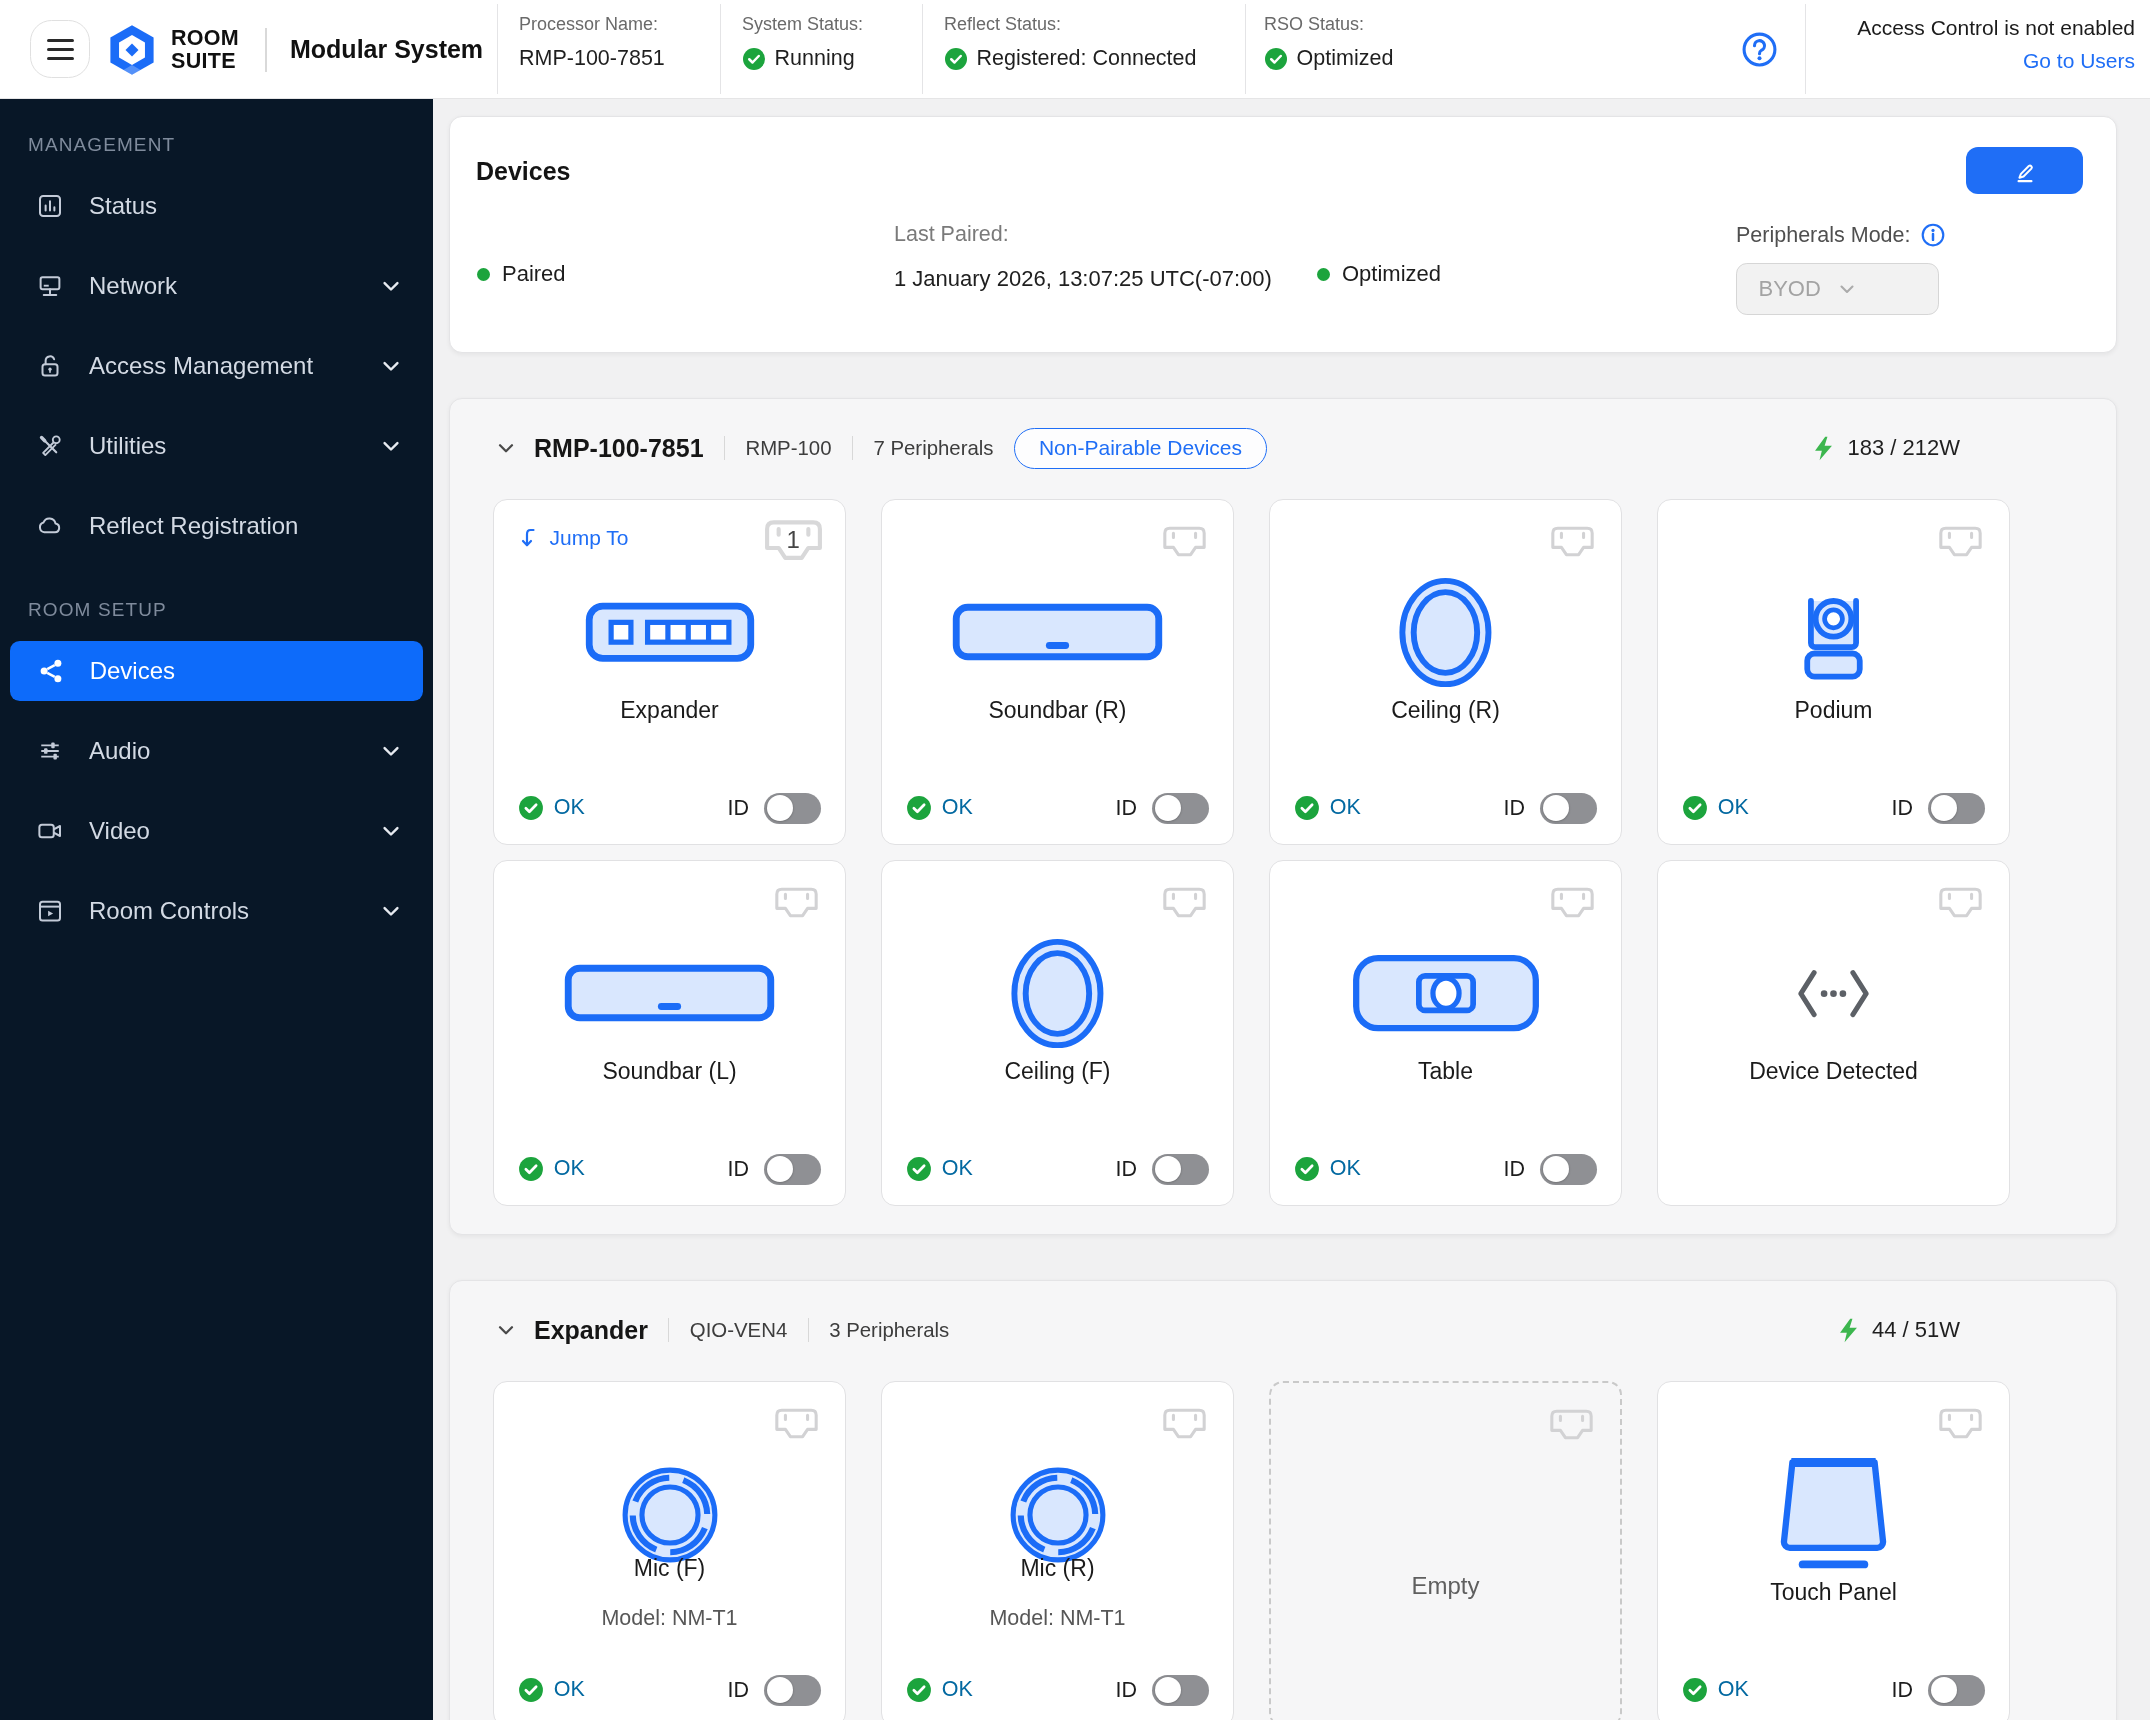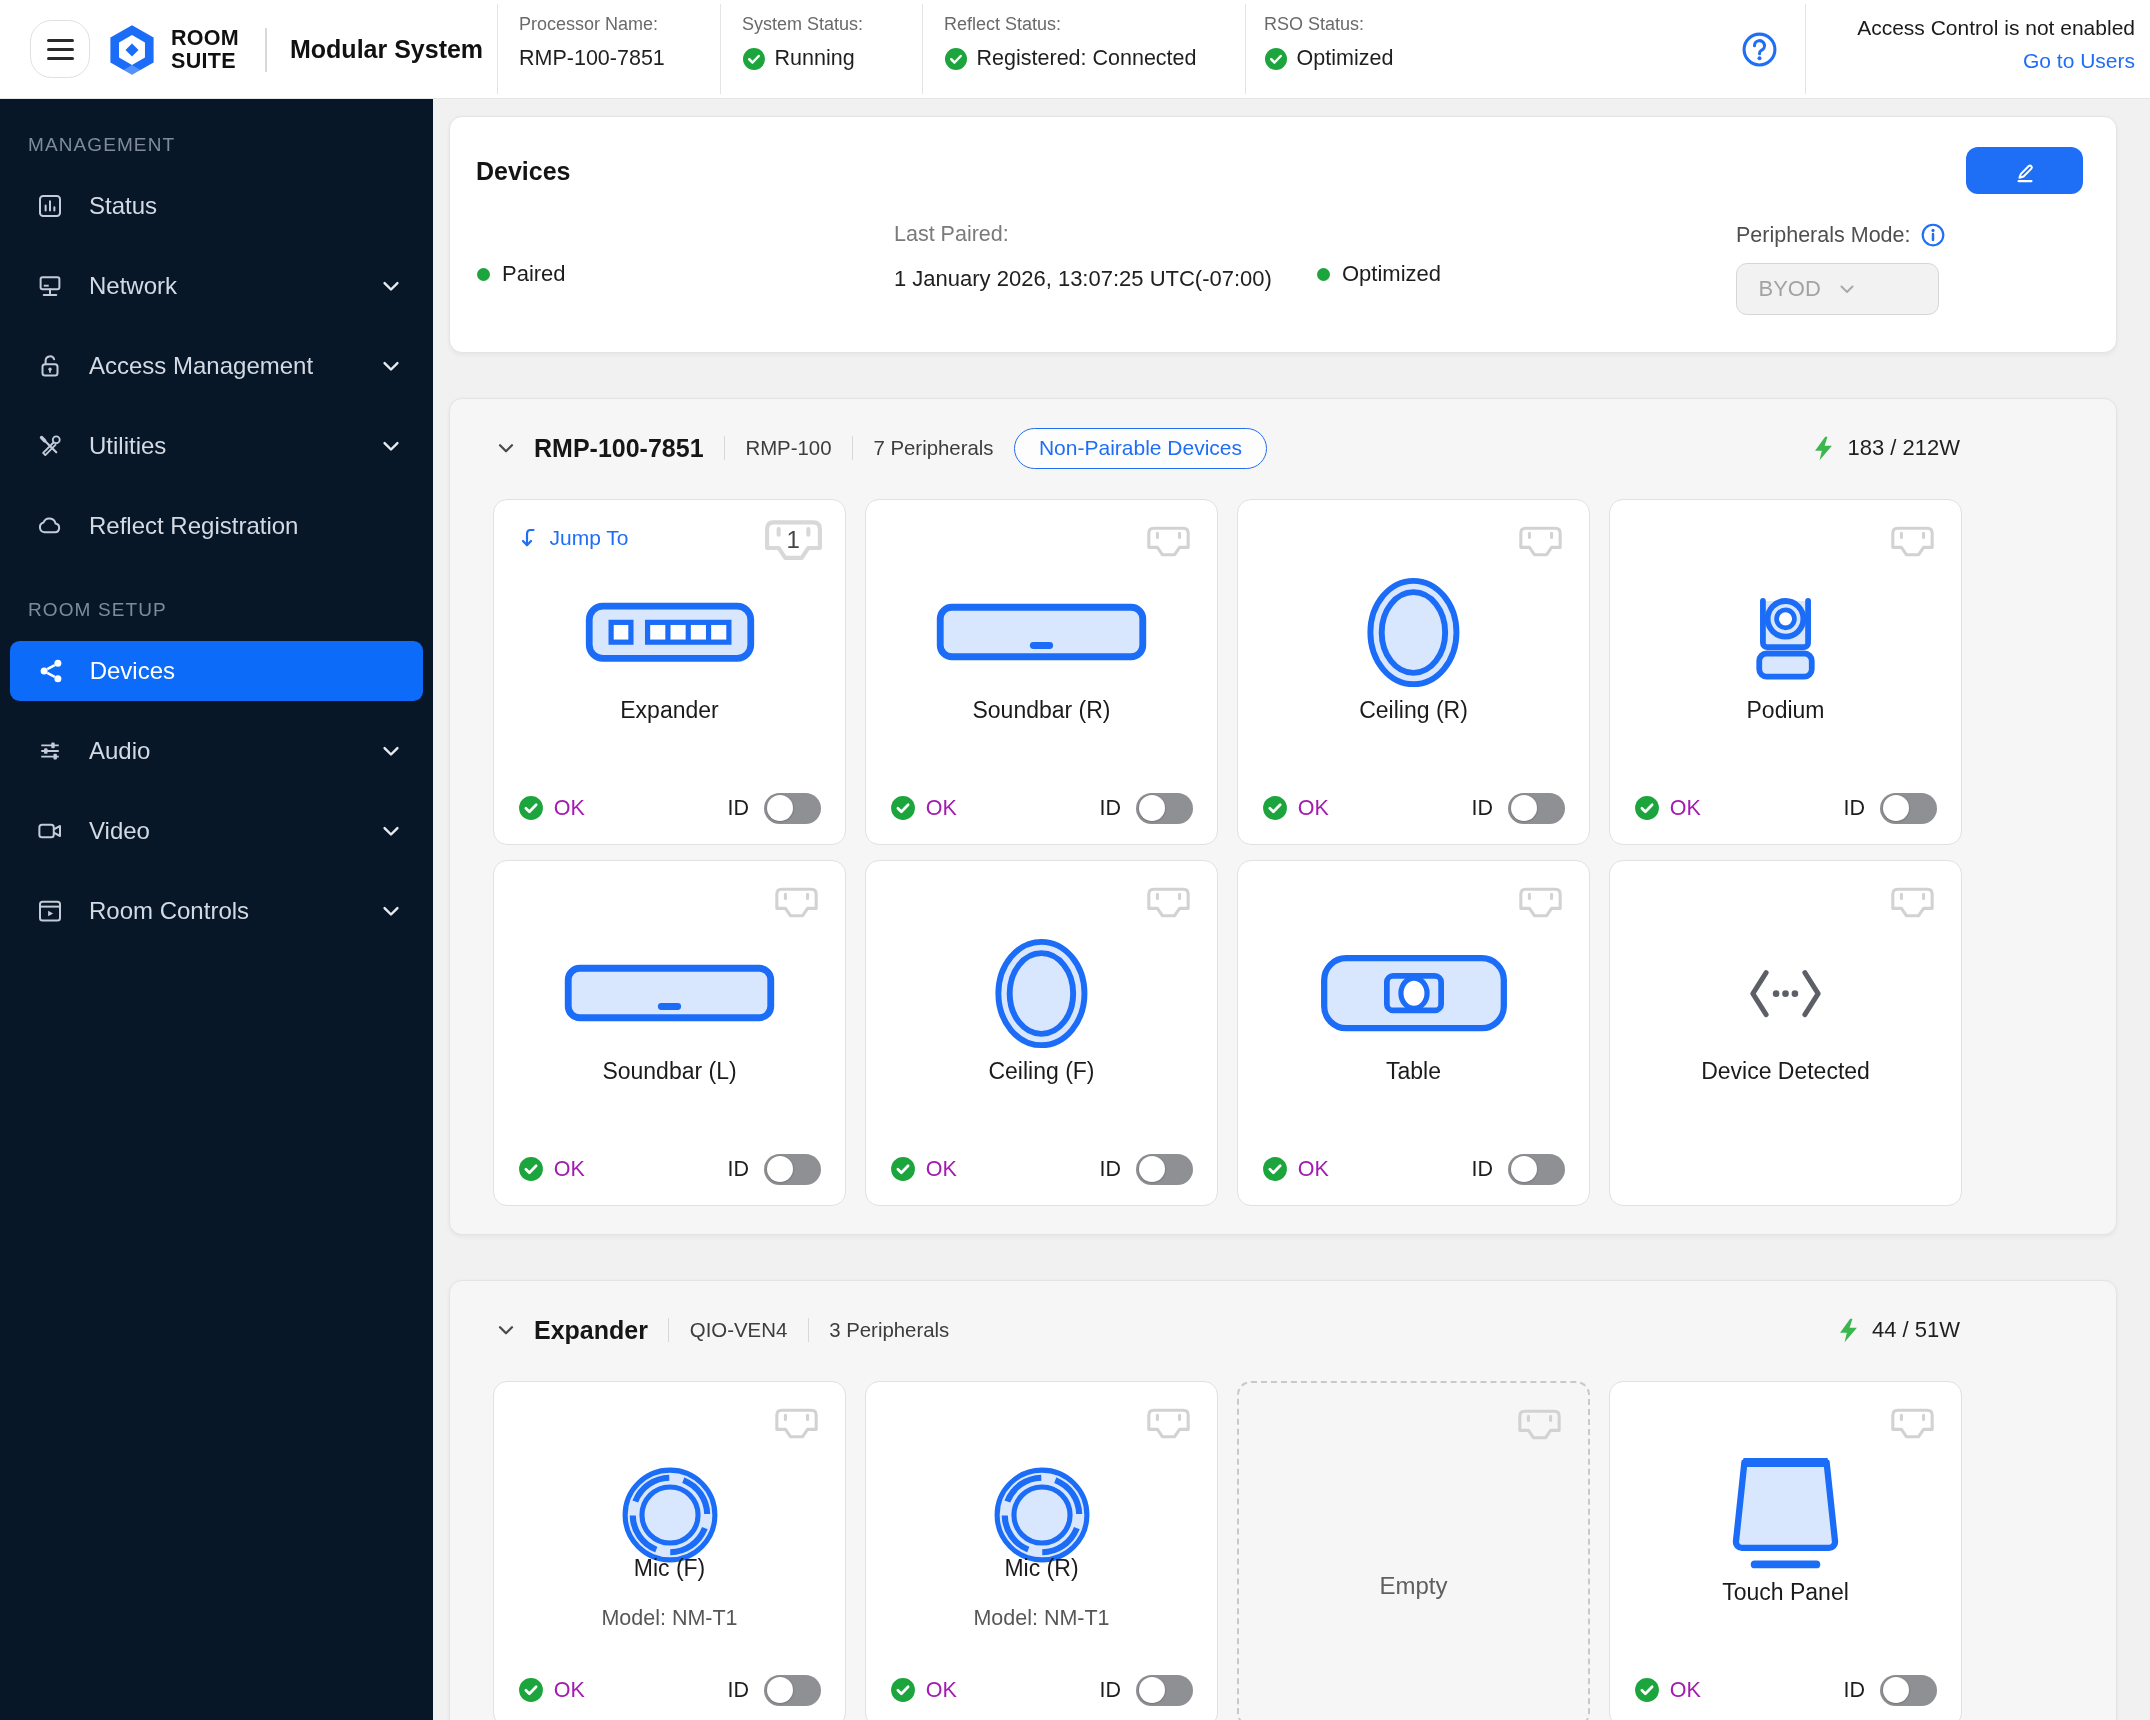--- a/index.html
+++ b/index.html
@@ -73,21 +73,21 @@
   .gchev svg{width:26px;height:26px;}
   .gtitle{margin-left:15px;font-size:25px;font-weight:700;color:#161616;white-space:nowrap;}
   .gdiv{width:1.1px;height:24px;background:#d8d8d8;margin:0 20.4px;flex:none;}
   .gsub{font-size:20.4px;color:#3d3d3d;white-space:nowrap;}
   .pill{margin-left:20.4px;height:41px;padding:0 24px;border:1.6px solid #1f6ef6;border-radius:537px;
     background:#fdfdfe;color:#1f6ef6;font-size:21px;display:flex;align-items:center;cursor:pointer;
     white-space:nowrap;}
   .gpower{margin-left:auto;display:flex;align-items:center;gap:10px;font-size:22px;font-weight:500;
     color:#1f1f1f;white-space:nowrap;}
   .gpower svg{width:27px;height:27px;}
-  .card-grid{display:grid;grid-template-columns:repeat(4,353px);gap:15px 19px;margin-top:29px;}
+  .card-grid{display:grid;grid-template-columns:repeat(4,353px);gap:15px 35px;margin-top:29px;}
 
   
   .card{position:relative;height:346px;background:#fff;border:1.1px solid #e1e1e3;border-radius:14px;
     cursor:pointer;}
   .card.empty{background:transparent;border:2.2px dashed #c9c9c9;cursor:default;}
   .port{position:absolute;right:25px;top:25px;width:47px;height:41px;color:#d2d2d4;}
   .port svg{width:47px;height:41px;}
   .port.badged{right:20.4px;top:18.3px;width:63px;height:55px;color:#d8d8d9;}
   .port.badged svg{width:63px;height:55px;}
   .port-num{position:absolute;left:0;right:0;top:7.5px;text-align:center;font-size:24px;color:#454545;}
@@ -95,21 +95,21 @@
     color:#1f6ef6;font-size:21px;cursor:pointer;}
   .jump svg{width:24px;height:24px;}
   .card-icon{position:absolute;left:0;right:0;top:52px;height:161px;display:flex;
     align-items:center;justify-content:center;}
   .card-name{position:absolute;left:0;right:0;top:197px;text-align:center;font-size:23px;color:#1b1b1b;}
   .card.has-model .card-name{top:173px;}
   .card-model{position:absolute;left:0;right:0;top:224px;text-align:center;font-size:21.5px;color:#575757;}
   .empty-label{position:absolute;left:0;right:0;top:189px;text-align:center;font-size:24px;color:#5f5f5f;}
   .card-foot{position:absolute;left:24px;right:24px;bottom:20.4px;display:flex;align-items:center;
     justify-content:space-between;}
-  .okrow{display:flex;align-items:center;gap:9.7px;font-size:21.5px;font-weight:500;color:#a21caf;}
+  .okrow{display:flex;align-items:flex-start;gap:9.7px;font-size:21.5px;font-weight:500;color:#0369a1;}
   .okrow svg{width:26px;height:26px;}
   .idrow{display:flex;align-items:center;gap:15px;font-size:21.5px;color:#1d1d1d;}
   .toggle{position:relative;width:57px;height:31px;border-radius:537px;background:#8f9094;cursor:pointer;}
   .knob{position:absolute;left:2.7px;top:2.7px;width:26px;height:26px;border-radius:50%;background:#fff;
     box-shadow:0 0.5px 2.2px rgba(0,0,0,.3);}
   .ic-expander{width:172px;}
   .ic-soundbar{width:211px;}
   .ic-ceiling{height:113px;}
   .ic-podium{height:105px;}
   .ic-table{width:188px;}

